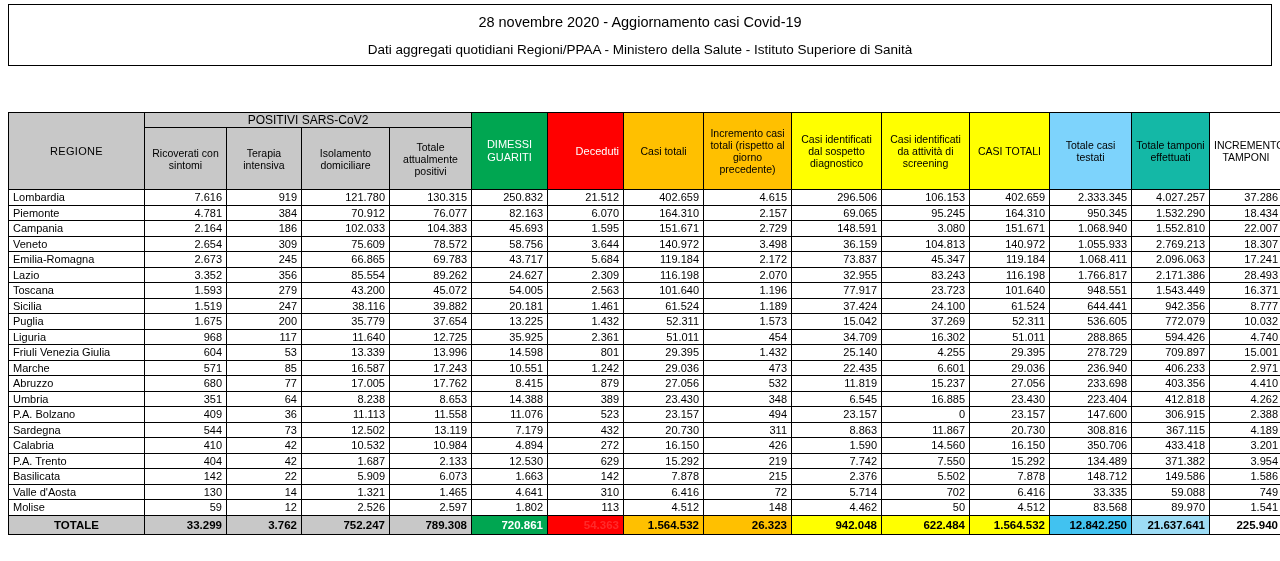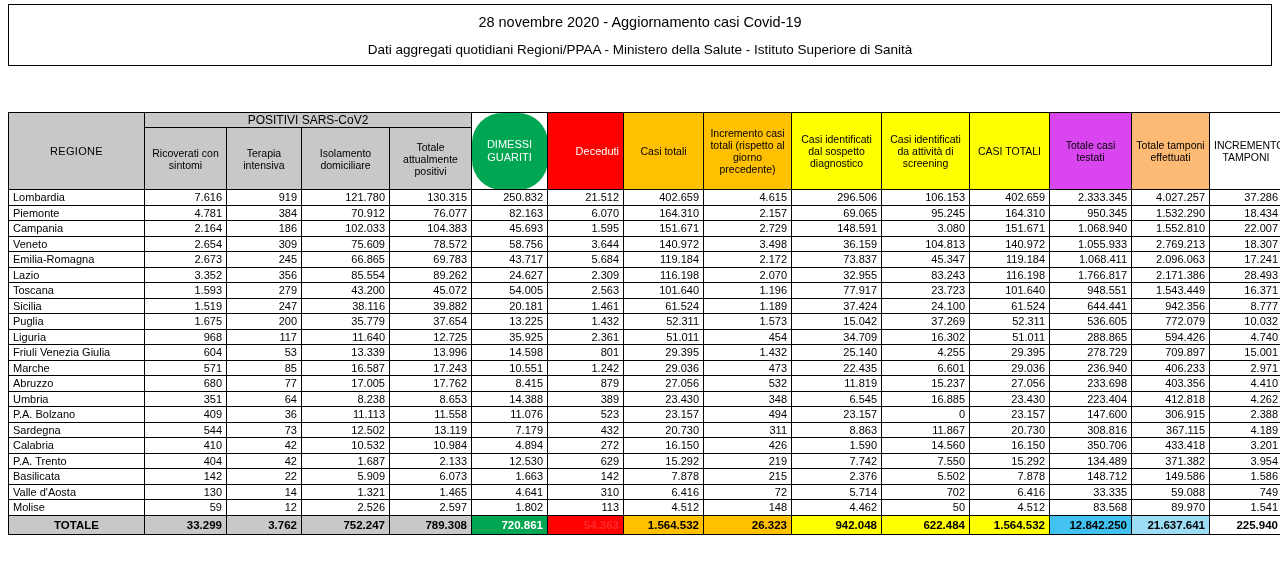--- a/index.html
+++ b/index.html
@@ -81,21 +81,20 @@
     line-height: 12px;
     height: 62px;
   }
   .h-dimessi {
     background: #00a651;
     color: #ffffff;
     font-weight: bold;
     text-align: center;
     font-size: 11px;
     line-height: 13px;
-    border-radius: 30px;
   }
   .h-deceduti {
     background: #ff0000;
     color: #ffffff;
     font-weight: bold;
     text-align: right;
     font-size: 11px;
   }
   .h-orange {
     background: #ffc000;
@@ -110,27 +109,27 @@
     line-height: 12px;
   }
   .h-yellow-b {
     background: #ffff00;
     text-align: center;
     font-size: 10.5px;
     font-weight: bold;
     line-height: 12px;
   }
   .h-blue {
-    background: #d946ef;
+    background: #7dd3fc;
     text-align: center;
     font-size: 10.5px;
     line-height: 12px;
   }
   .h-bluelight {
-    background: #fdba74;
+    background: #14b8a6;
     text-align: center;
     font-size: 10.5px;
     line-height: 12px;
   }
   .h-white {
     background: #ffffff;
     text-align: center;
     font-size: 10.5px;
     line-height: 12px;
   }

